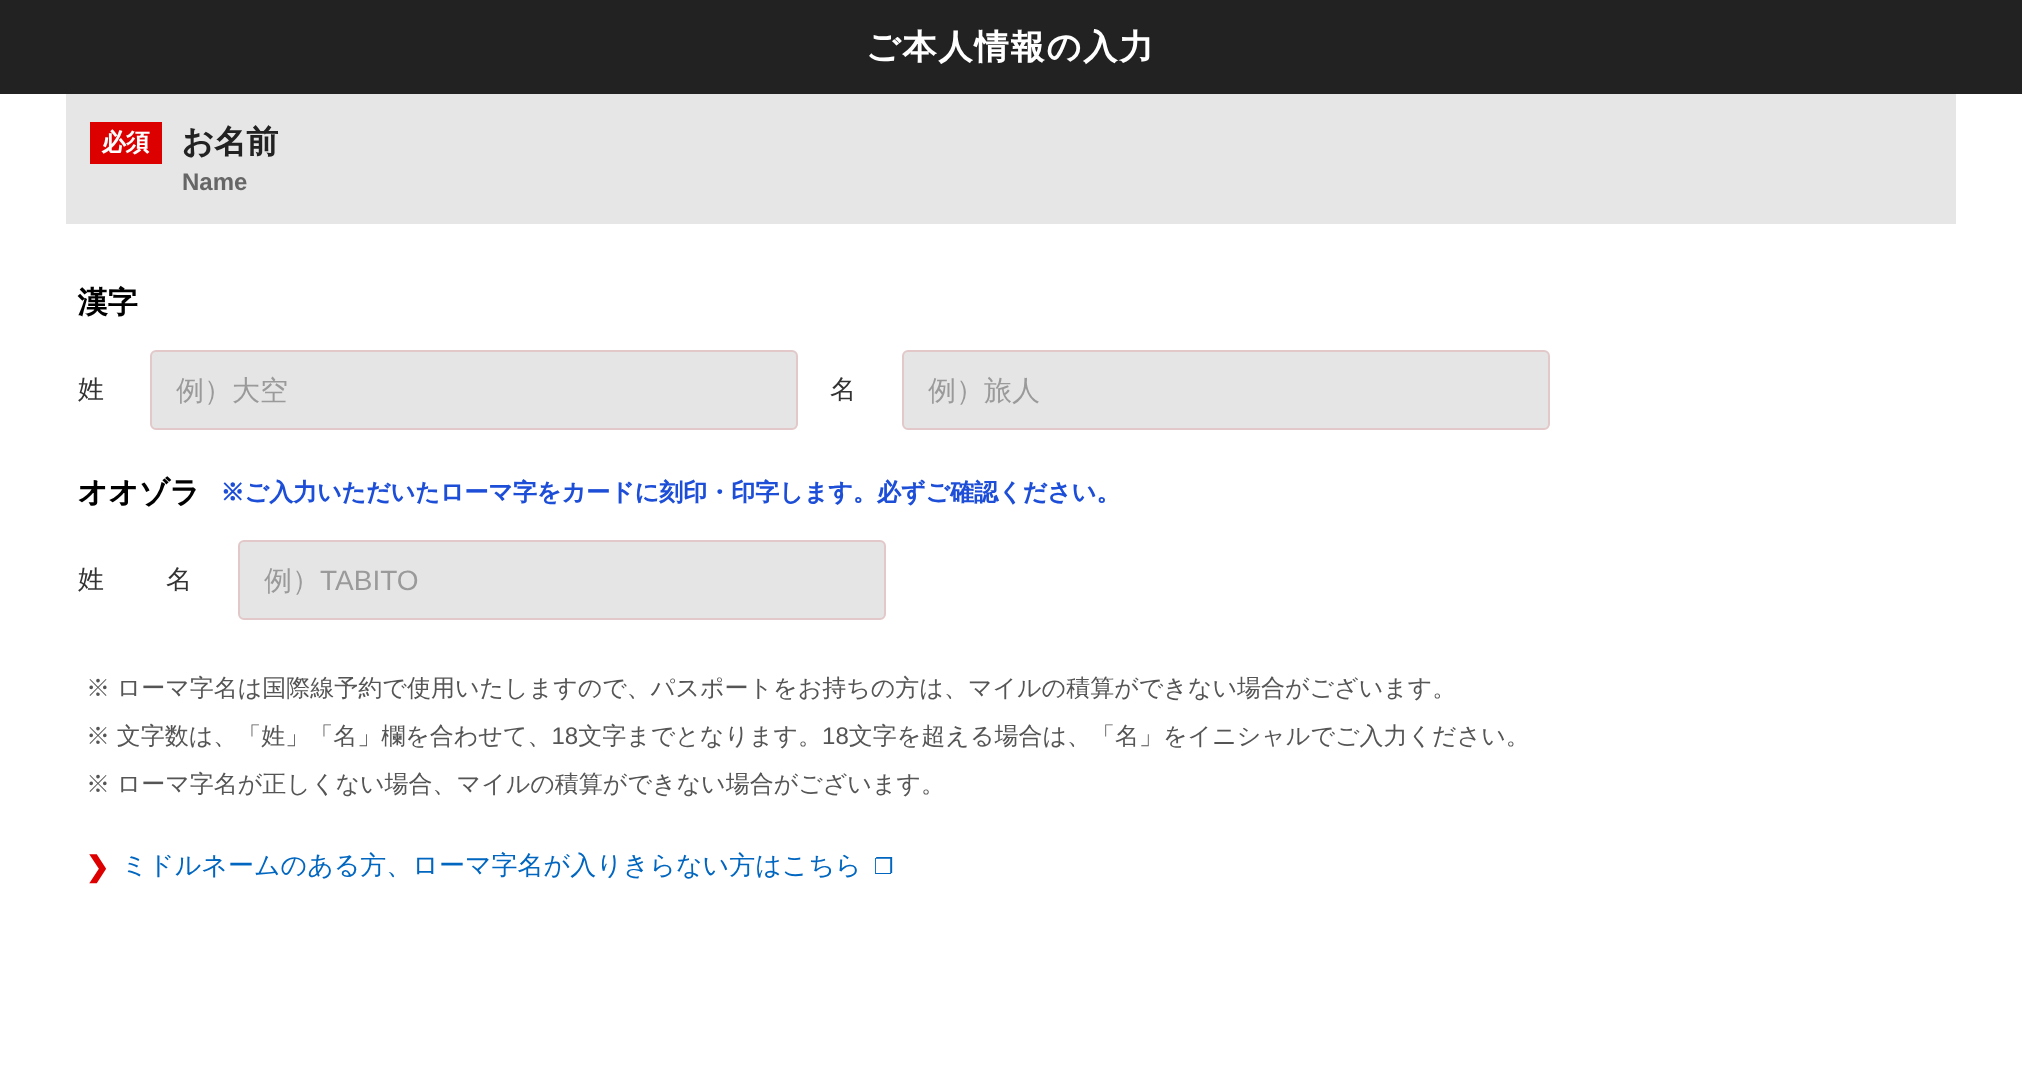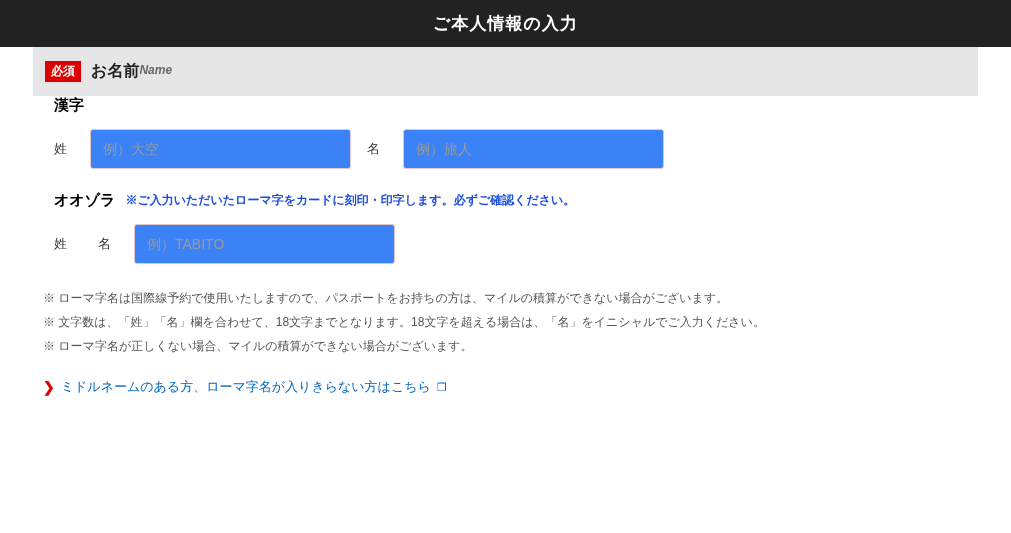--- a/index.html
+++ b/index.html
@@ -1,33 +1,33 @@
 <!DOCTYPE html>
 <html><head>
   <meta charset="utf-8">
   <style>
     * { box-sizing: border-box; margin: 0; padding: 0; }
     body { font-family: "Hiragino Kaku Gothic ProN", "Meiryo", sans-serif; background: #fff; width: 1011px; }
     .header-bar { background: #222; color: #fff; text-align: center; padding: 12px 0; font-weight: bold; font-size: 17px; letter-spacing: 1px; }
     .content { padding: 0 33px 30px 33px; }
-    .section-title { background: #e6e6e6; padding: 14px 12px 14px 12px; display: flex; align-items: flex-start; gap: 10px; }
+    .section-title { background: #e6e6e6; padding: 14px 12px 14px 12px; display: flex; align-items: flex-start; gap: 10px; margin-bottom: 30px; }
     .required-badge { background: #d00; color: #fff; font-size: 12px; font-weight: bold; padding: 2px 6px; display: inline-block; }
-    .title-texts { display: flex; }
+    .title-texts { display: flex; flex-direction: column; }
     .title-jp { font-weight: bold; font-size: 16px; color: #222; }
-    .title-en { font-size: 12px; color: #666; font-weight: bold; margin-top: 2px; font-style: italic; }
-    .sub-section { margin: 0 10px 22px 21px; }
+    .title-en { font-size: 12px; color: #666; font-weight: bold; margin-top: 2px; }
+    .sub-section { margin: 0 10px 22px 6px; }
     .sub-heading-row { display: flex; align-items: center; gap: 10px; margin-bottom: 14px; }
     .sub-heading { font-weight: bold; font-size: 15px; }
     .warning-text { color: #1d4ed8; font-size: 12px; font-weight: bold; }
     .field-row { display: flex; align-items: center; gap: 8px; }
     .field-label { font-size: 13px; color: #333; width: 28px; text-align: left; }
     .field-input {
-      width: 261px;
+      width: 324px;
       height: 40px;
-      background: #3b82f6;
+      background: #e5e5e5;
       border: 1px solid #e2c8c8;
       border-radius: 3px;
       padding: 0 12px;
       font-size: 14px;
       color: #333;
     }
     .field-input::placeholder { color: #9a9a9a; }
     .notes { margin: 0 10px 20px 10px; font-size: 12px; color: #555; line-height: 2.0; }
     .link-row { margin: 0 10px; display: flex; align-items: center; gap: 6px; }
     .link-caret { color: #d00; font-weight: bold; font-size: 14px; line-height:1; }

